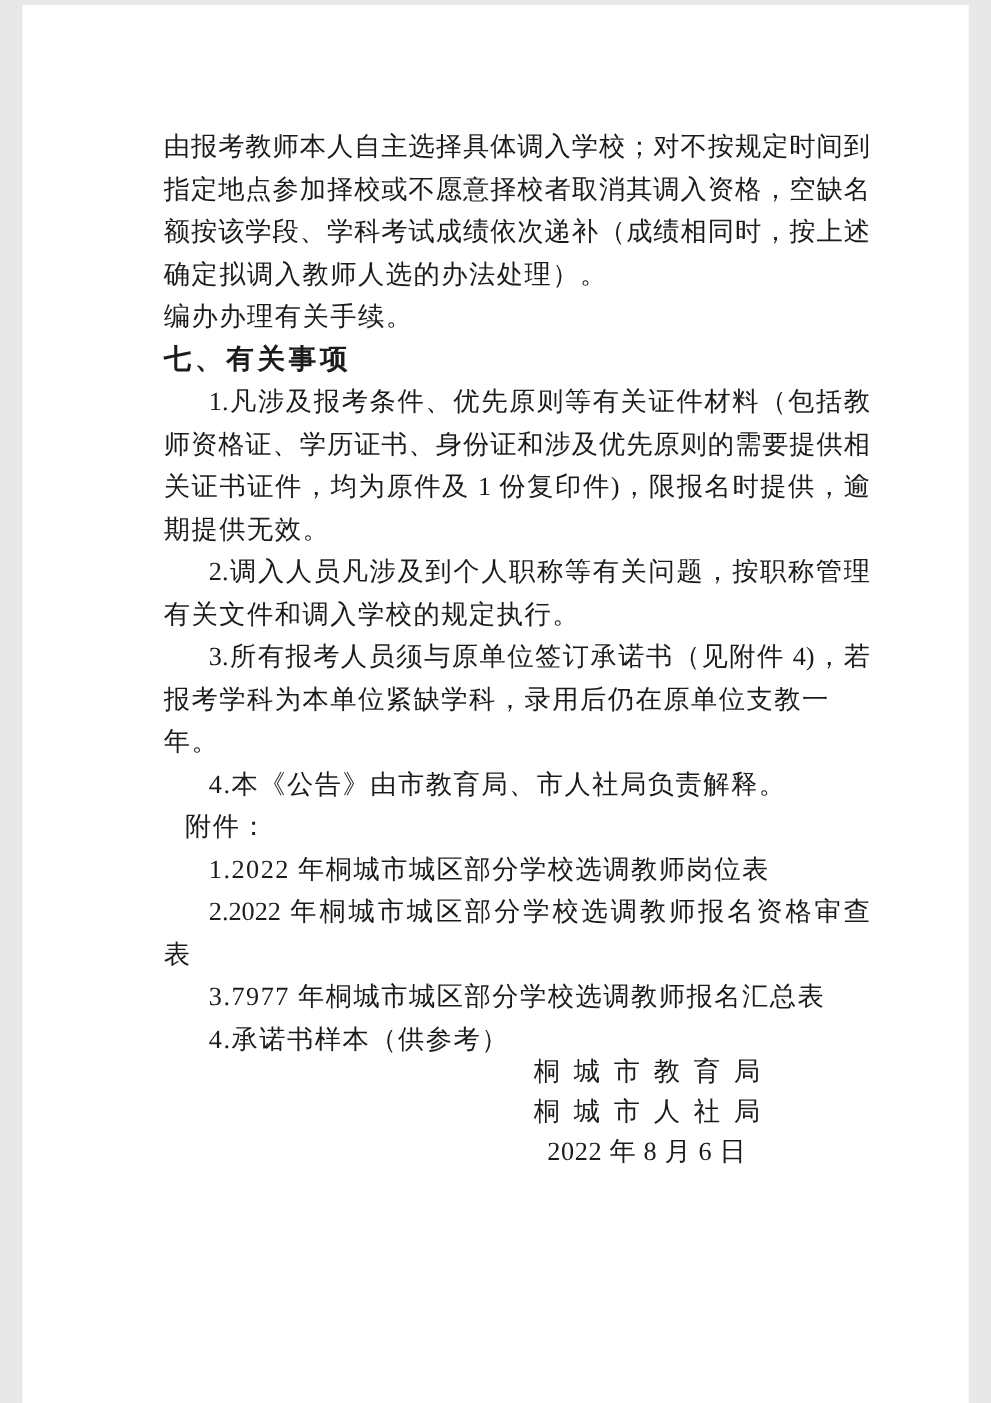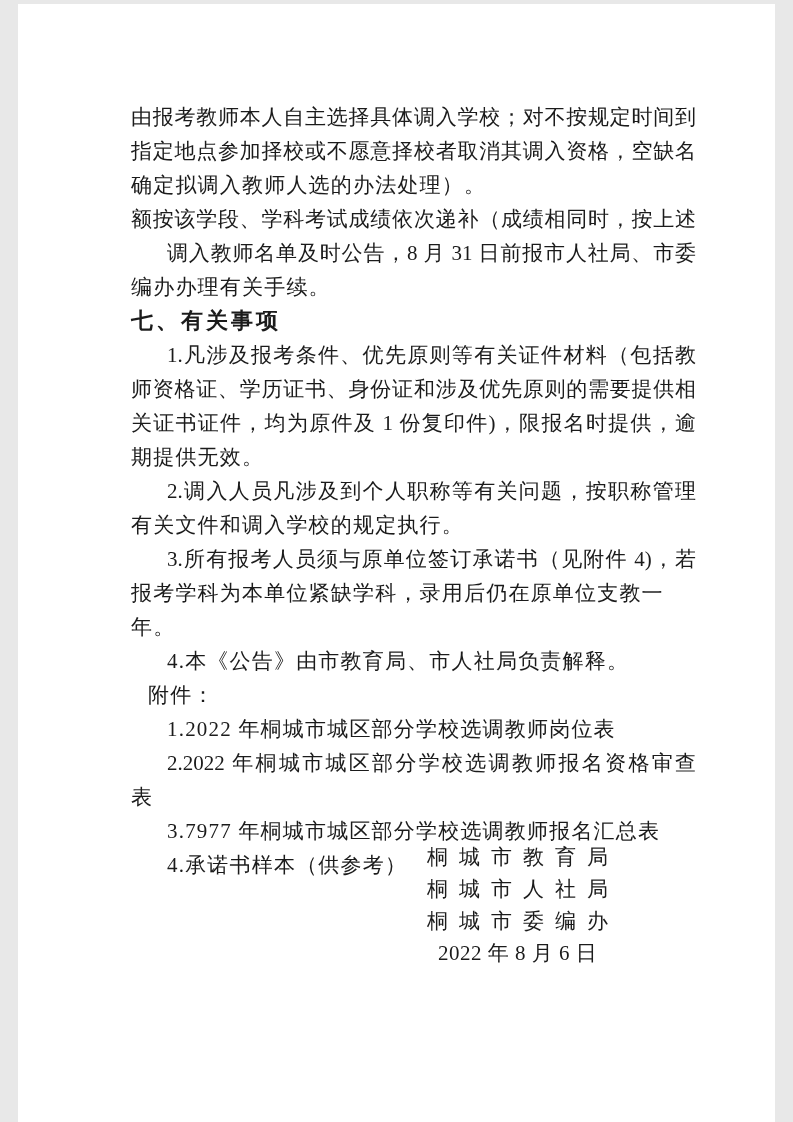--- a/index.html
+++ b/index.html
@@ -63,25 +63,24 @@
   }
 </style>
 </head>
 <body>
 
 <div class="page">
   <div class="content" id="doc-content">
       <div class="para">
         <div class="line">由报考教师本人自主选择具体调入学校；对不按规定时间到</div>
         <div class="line">指定地点参加择校或不愿意择校者取消其调入资格，空缺名</div>
+        <div class="line">额按该学段、学科考试成绩依次递补（成绩相同时，按上述</div>
         <div class="line last">确定拟调入教师人选的办法处理）。</div>
-        <div class="line">额按该学段、学科考试成绩依次递补（成绩相同时，按上述</div>
       </div>
       <div class="para">
-        <div class="line indent">调入教师名单及时公告，8 月 31 日前报市人社局、市委</div>
         <div class="line last">编办办理有关手续。</div>
       </div>
       <div class="heading">七、有关事项</div>
       <div class="para">
         <div class="line indent">1.凡涉及报考条件、优先原则等有关证件材料（包括教</div>
         <div class="line">师资格证、学历证书、身份证和涉及优先原则的需要提供相</div>
         <div class="line">关证书证件，均为原件及 1 份复印件)，限报名时提供，逾</div>
         <div class="line last">期提供无效。</div>
       </div>
       <div class="para">
@@ -107,16 +106,15 @@
         <div class="line last indent">3.7977 年桐城市城区部分学校选调教师报名汇总表</div>
       </div>
       <div class="para">
         <div class="line last indent">4.承诺书样本（供参考）</div>
       </div>
     </div>
 
   <div class="signature">
     <div class="sig-org">桐城市教育局</div>
     <div class="sig-org">桐城市人社局</div>
-    <div class="sig-org">桐城市委编办</div>
     <div class="sig-date">2022 年 8 月 6 日</div>
   </div>
 </div>
 
 </body></html>

